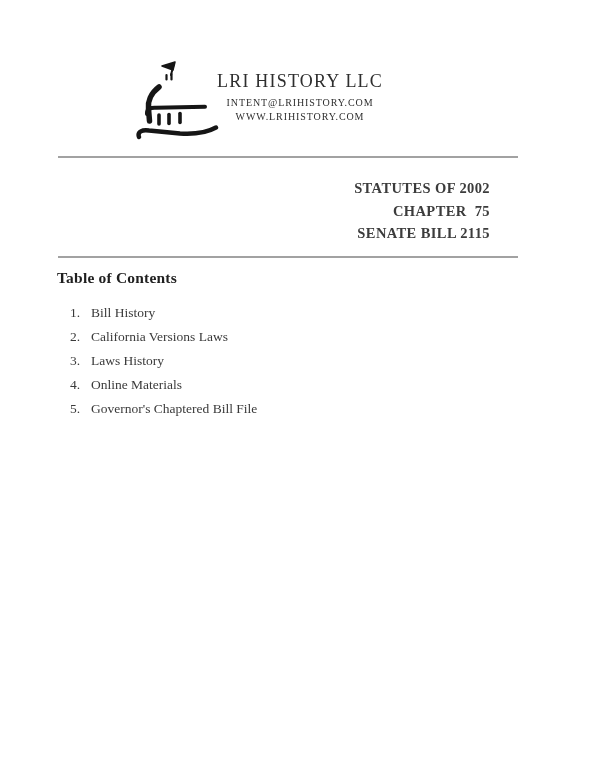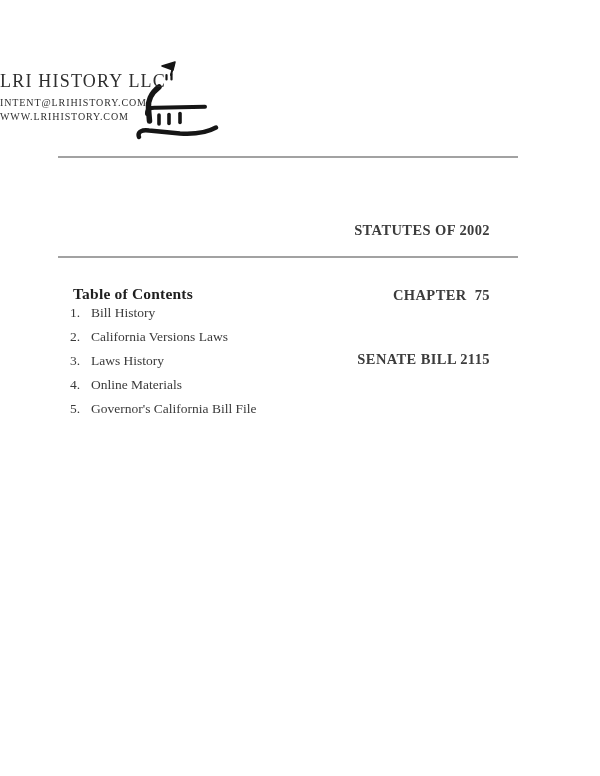--- a/index.html
+++ b/index.html
@@ -7,40 +7,40 @@
     position:relative;
     width:600px;height:776px;
     background:#ffffff;
     font-family:"Liberation Serif","DejaVu Serif",serif;
     color:#2b2b2b;
     overflow:hidden;
   }
   .logo{position:absolute;left:135px;top:58px;width:90px;height:85px;}
   .org-name{
     position:absolute;top:71px;left:0;width:600px;
-    text-align:left;font-size:18px;letter-spacing:1.2px;color:#2e2e2e;
+    text-align:center;font-size:18px;letter-spacing:1.2px;color:#2e2e2e;
   }
   .org-line{
-    position:absolute;left:0;width:600px;
+    position:absolute;left:0;width:600px;text-align:center;
     font-size:10px;letter-spacing:0.9px;color:#2e2e2e;
   }
   .org-email{top:97px;}
   .org-website{top:111px;}
   .org-phone{top:124px;}
   .rule{position:absolute;left:58px;width:460px;height:2px;background:#a2a2a2;border:0;margin:0;}
   .rule-top{top:156px;}
   .rule-bottom{top:256px;}
   .statutes{
     position:absolute;top:177px;right:110px;
     text-align:right;font-weight:bold;font-size:14.5px;
     line-height:22.5px;color:#3c3c3c;letter-spacing:0.4px;
   }
-  .statute-line{white-space:pre;margin-top:42px;}
+  .statute-line{white-space:pre;}
   .toc-title{
-    position:absolute;left:57px;top:269px;margin:16px;
+    position:absolute;left:57px;top:269px;margin:0;
     font-size:15.5px;font-weight:bold;color:#1f1f1f;letter-spacing:0.2px;
   }
   .toc-list{
     position:absolute;left:70px;top:301px;
     margin:0;padding:0;list-style:none;
   }
   .toc-item{
     display:flex;align-items:center;height:24px;
     font-size:13.5px;color:#3a3a3a;
   }
@@ -96,17 +96,17 @@
     <li class="toc-item">
       <span class="toc-num">3.</span>
       <span class="toc-label">Laws History</span>
     </li>
     <li class="toc-item">
       <span class="toc-num">4.</span>
       <span class="toc-label">Online Materials</span>
     </li>
     <li class="toc-item">
       <span class="toc-num">5.</span>
-      <span class="toc-label">Governor's California Bill File</span>
+      <span class="toc-label">Governor's Chaptered Bill File</span>
     </li>
   </ol>
 
 </div>
 
 </body></html>

